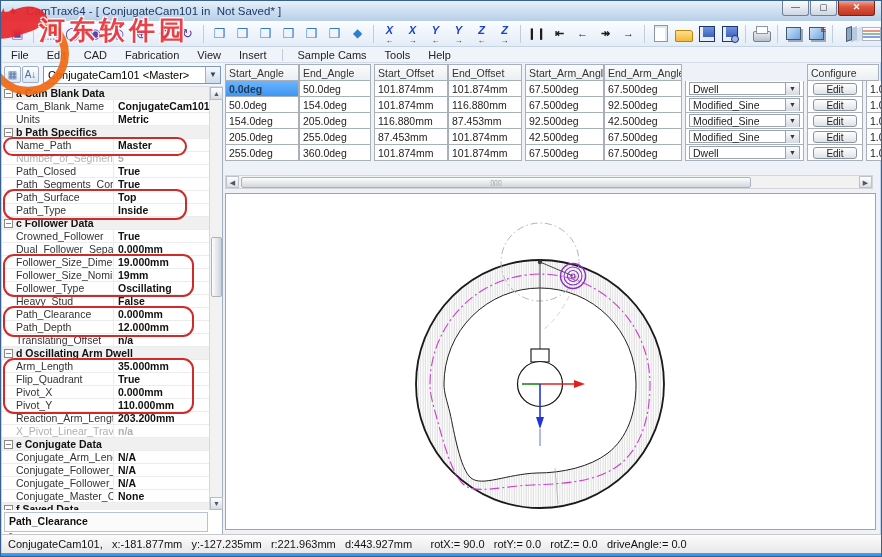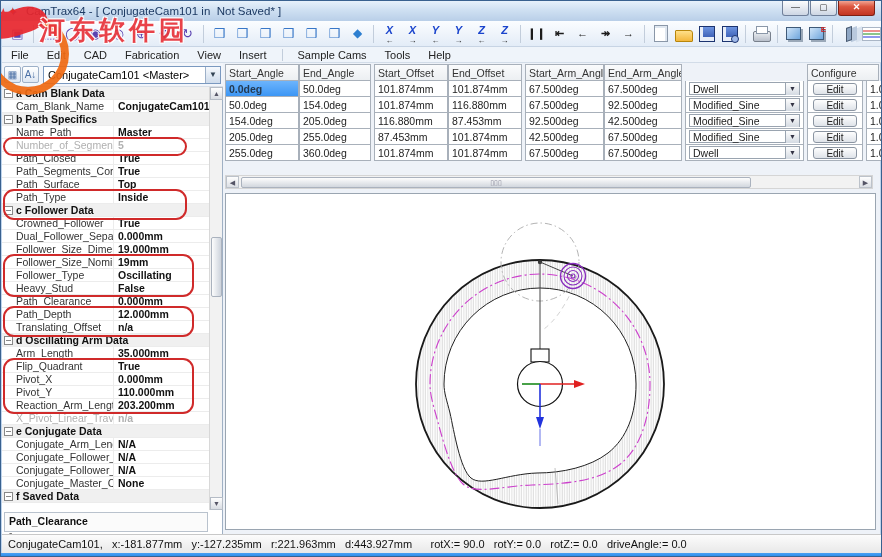--- a/index.html
+++ b/index.html
@@ -306,20 +306,24 @@
     </div>
     <div id="propgrid">
         <div class="prow cat">
           <span class="cat-box">–</span>
           <span>a Cam Blank Data</span>
         </div>
         <div class="prow">
           <span class="pname">Cam_Blank_Name</span>
           <span class="pval">ConjugateCam101</span>
         </div>
+        <div class="prow">
+          <span class="pname">Units</span>
+          <span class="pval">Metric</span>
+        </div>
         <div class="prow cat">
           <span class="cat-box">–</span>
           <span>b Path Specifics</span>
         </div>
         <div class="prow">
           <span class="pname">Name_Path</span>
           <span class="pval">Master</span>
         </div>
         <div class="prow gray">
           <span class="pname">Number_of_Segments</span>
@@ -376,21 +380,21 @@
         <div class="prow">
           <span class="pname">Path_Depth</span>
           <span class="pval">12.000mm</span>
         </div>
         <div class="prow">
           <span class="pname">Translating_Offset</span>
           <span class="pval">n/a</span>
         </div>
         <div class="prow cat">
           <span class="cat-box">–</span>
-          <span>d Oscillating Arm Data</span>
+          <span>d Oscillating Arm Dwell</span>
         </div>
         <div class="prow">
           <span class="pname">Arm_Length</span>
           <span class="pval">35.000mm</span>
         </div>
         <div class="prow">
           <span class="pname">Flip_Quadrant</span>
           <span class="pval">True</span>
         </div>
         <div class="prow">

